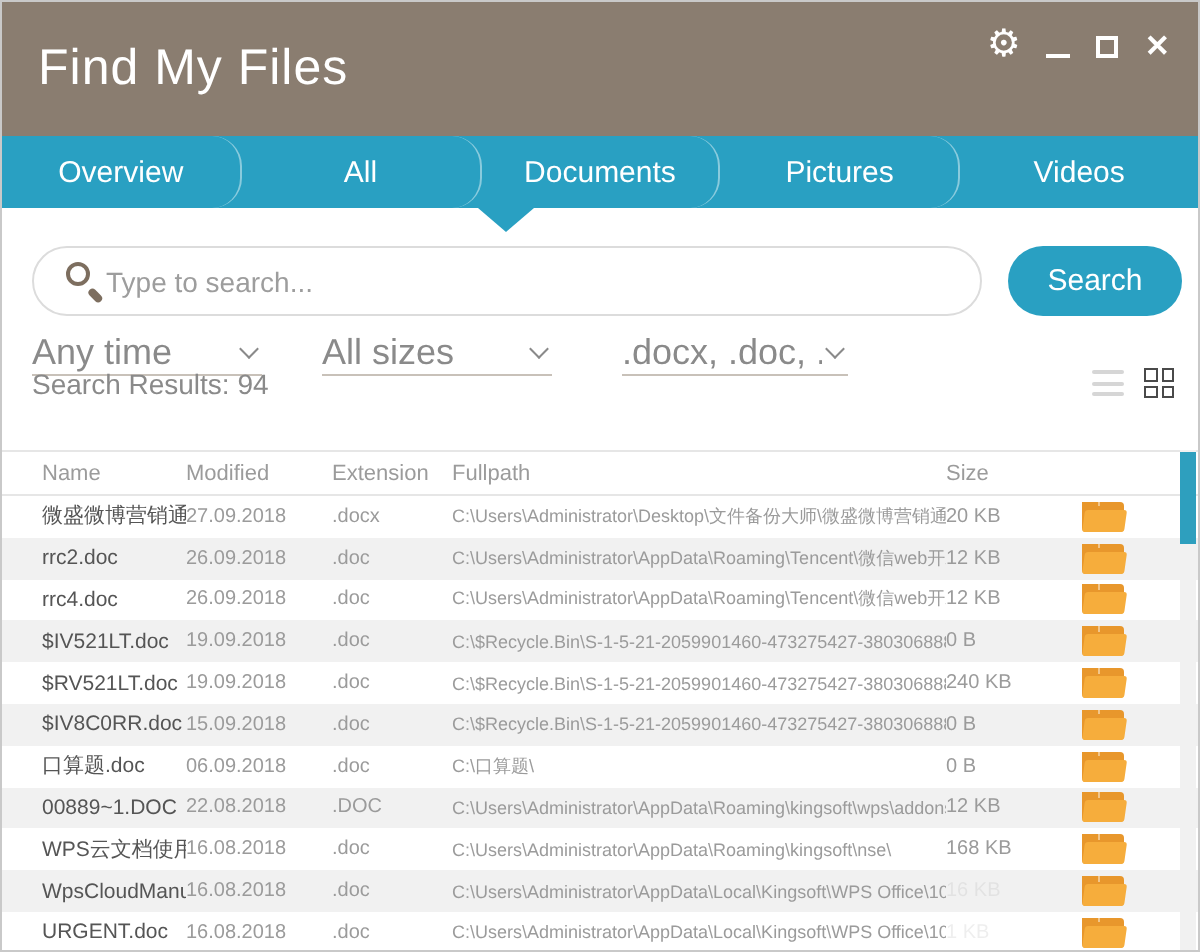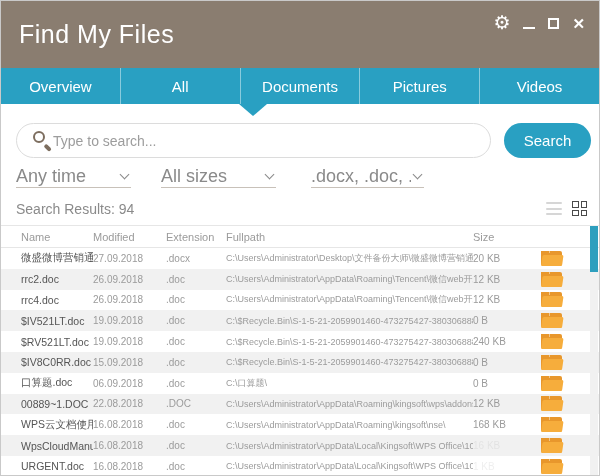--- a/index.html
+++ b/index.html
@@ -10,21 +10,21 @@
   .titlebar { position:absolute; top:0; left:0; width:100%; height:67px; background:#8a7d70; display:flex; align-items:center; }
   .title { color:#fff; font-size:25px; font-weight:300; margin-left:18px; letter-spacing:.5px; }
   .win-controls { position:absolute; top:12px; right:14px; display:flex; align-items:center; gap:13px; }
   .gear { color:#fff; font-size:19px; line-height:1; cursor:pointer; }
   .min-btn { width:12px; height:2px; background:#fff; margin-top:10px; cursor:pointer; }
   .max-btn { width:11px; height:11px; border:2px solid #fff; margin-top:2px; cursor:pointer; }
   .close-btn { color:#fff; font-size:15px; font-weight:bold; line-height:1; margin-top:1px; cursor:pointer; }
 
   
   .tabbar { position:absolute; top:67px; left:0; width:100%; height:36px; background:#29a0c2; display:flex; }
-  .tab { flex:1; display:flex; align-items:center; justify-content:center; color:#fff; font-size:15px; border-right:1px solid rgba(255,255,255,.45); cursor:pointer; }
+  .tab { flex:1; display:flex; align-items:center; justify-content:center; color:#fff; font-size:15px; border-right:1px solid rgba(255,255,255,.45); cursor:pointer;border-radius:15px; }
   .tab:last-child { border-right:none; }
   .tab-pointer { position:absolute; top:103px; left:238px; width:0; height:0; border-left:14px solid transparent; border-right:14px solid transparent; border-top:12px solid #29a0c2; }
 
   
   .search-row { position:absolute; top:122px; left:0; width:100%; }
   .search-pill { position:absolute; left:15px; top:0; width:475px; height:35px; border:1px solid #dcdcdc; border-radius:18px; background:#fff; display:flex; align-items:center; }
   .mag { position:relative; width:20px; height:20px; margin-left:16px; }
   .mag-circle { position:absolute; left:0; top:0; width:12px; height:12px; border:2.5px solid #7d6e5f; border-radius:50%; }
   .mag-handle { position:absolute; left:12px; top:12px; width:8px; height:3.5px; background:#7d6e5f; border-radius:2px; transform:rotate(45deg); transform-origin:0 50%; }
   .search-input { border:none; outline:none; flex:1; font-size:14px; color:#555; font-family:"Liberation Sans",sans-serif; background:transparent; }
@@ -33,21 +33,21 @@
 
   
   .filters { position:absolute; top:165px; left:0; width:100%; height:24px; }
   .dropdown { position:absolute; top:0; height:22px; border-bottom:1px solid #c8c1b9; color:#8a8a8a; font-size:18px; display:flex; align-items:center; justify-content:space-between; cursor:pointer; }
   .dd-time { left:15px; width:115px; }
   .dd-size { left:160px; width:115px; }
   .dd-type { left:310px; width:113px; }
   .chev { width:7px; height:7px; border-right:1.5px solid #8a8a8a; border-bottom:1.5px solid #8a8a8a; transform:rotate(45deg); margin:-4px 3px 0 0; }
 
   
-  .results-row { position:absolute; top:198px; left:0; width:100%; height:22px; }
+  .results-row { position:absolute; top:181px; left:0; width:100%; height:22px; }
   .results-label { position:absolute; left:15px; top:2px; font-size:14px; color:#8a8a8a; }
   .view-toggles { position:absolute; right:12px; top:2px; display:flex; gap:10px; align-items:center; }
   .list-icon { width:16px; height:13px; display:flex; flex-direction:column; justify-content:space-between; cursor:pointer; }
   .list-icon .li-row { height:2px; background:#d6d6d6; width:100%; border-radius:1px; }
   .grid-icon { width:15px; height:15px; display:grid; grid-template-columns:1fr 1fr; gap:2px; cursor:pointer; }
   .grid-icon span { border:1.5px solid #4a4a4a; }
 
   
   .table-wrap { position:absolute; top:224px; left:0; width:600px; height:252px; }
   .thead { display:grid; grid-template-columns:92px 73px 60px 247px 58px 40px; height:23px; align-items:center; border-top:1px solid #e6e6e6; border-bottom:1px solid #e6e6e6; color:#9b9b9b; font-size:11px; }

